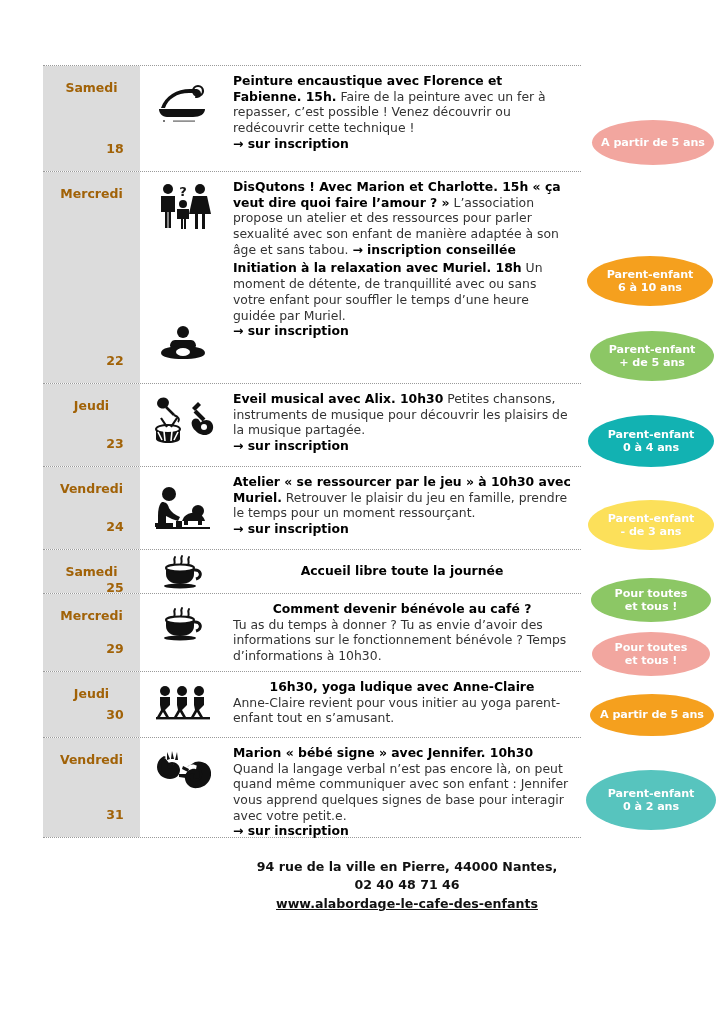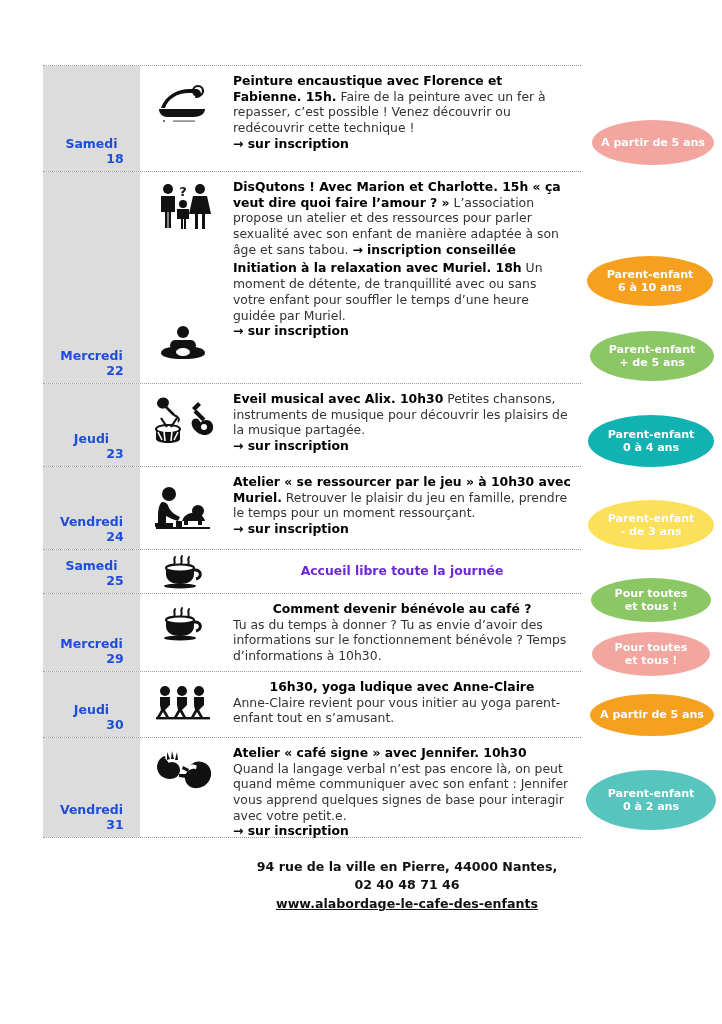--- a/index.html
+++ b/index.html
@@ -33,27 +33,27 @@
     position: relative;
   }
 
   .date-cell {
     width: 97px;
     flex: 0 0 97px;
     background: #dcdcdc;
     display: flex;
     flex-direction: column;
     align-items: center;
-    justify-content: flex-end;
+    justify-content: space-between;
     text-align: center;
     font-weight: bold;
     font-size: 12.5px;
-    color: #1d4ed8;
+    color: #a16207;
     line-height: 1.25;
-    padding: 4px 2px;
+    padding: 14px 2px;
   }
   .date-day { display: block; }
   .date-num { display: block; margin-left: 47px; }
 
   .icon-cell {
     width: 85px;
     flex: 0 0 85px;
     background: #ffffff;
     display: flex;
     align-items: center;
@@ -70,21 +70,21 @@
     padding: 7px 10px 8px 8px;
     font-size: 12.4px;
     line-height: 1.265;
     color: #333333;
   }
   .text-cell p { margin: 0; }
   .text-cell .blk + .blk { margin-top: 3px; }
   .text-cell b { color: #000000; font-weight: bold; text-align: center; }
   .text-cell .arrow { font-weight: bold; color: #000000; display: block; }
   .text-cell.centered { text-align: center; }
-  .text-cell .head-center { text-align: center; font-weight: bold; color:#6d28d9; }
+  .text-cell .head-center { text-align: center; font-weight: bold; color:#000000; }
   .text-cell .head-indent { display:block; text-align:center; font-weight:bold; color:#000; }
 
   
   .badge {
     position: absolute;
     display: flex;
     align-items: center;
     justify-content: center;
     text-align: center;
     border-radius: 50%;
@@ -319,21 +319,21 @@
             <path d="M22 2 l1 8 l-3 0 Z"></path>
             <path d="M42 14 c5 -2 12 1 13 8 c1 7 -4 13 -11 14 c-6 1 -10 -2 -11 -7 c-1 -4 2 -7 5 -8 c3 -1 6 1 6 4 c0 2 -2 3 -3 3 c-1 0 -2 -1 -2 -2 c0 -1 1 -1 1 -1" fill="#111"></path>
             <path d="M40 12 c7 -2 15 2 16 10 c1 8 -5 15 -13 16 c-7 1 -12 -3 -13 -9 c-1 -5 3 -9 7 -10 c4 -1 8 2 8 6 c0 3 -2 4 -4 4 c-2 0 -3 -1 -3 -3 c0 -1 1 -2 2 -2 c-1 -2 -4 -1 -5 1 c-1 2 0 5 2 6 c4 2 9 -1 10 -5 c1 -5 -2 -10 -7 -11 c-3 -1 -6 0 -8 2 Z"></path>
             <path d="M33 22 l-6 -3 l1 -3 l6 3 Z"></path>
             <path d="M31 28 l-7 -1 l0 -3 l7 0 Z"></path>
           </g>
         </svg>
       </div>
       <div class="text-cell">
         <p class="blk">
-          <b>Atelier « café signe » avec Jennifer. 10h30</b><span> Quand la langage verbal n’est pas encore là, on peut quand même communiquer avec son enfant : Jennifer vous apprend quelques signes de base pour interagir avec votre petit.e.</span>
+          <b>Marion « bébé signe » avec Jennifer. 10h30</b><span> Quand la langage verbal n’est pas encore là, on peut quand même communiquer avec son enfant : Jennifer vous apprend quelques signes de base pour interagir avec votre petit.e.</span>
           <span class="arrow">→ sur inscription</span>
         </p>
       </div>
     </div>
 
   </div>
 
   <div class="badge" style="left:592px; top:120px; width:122px; height:45px; background:#F2A69F;">
     <div>
       <span>A partir de 5 ans</span>

